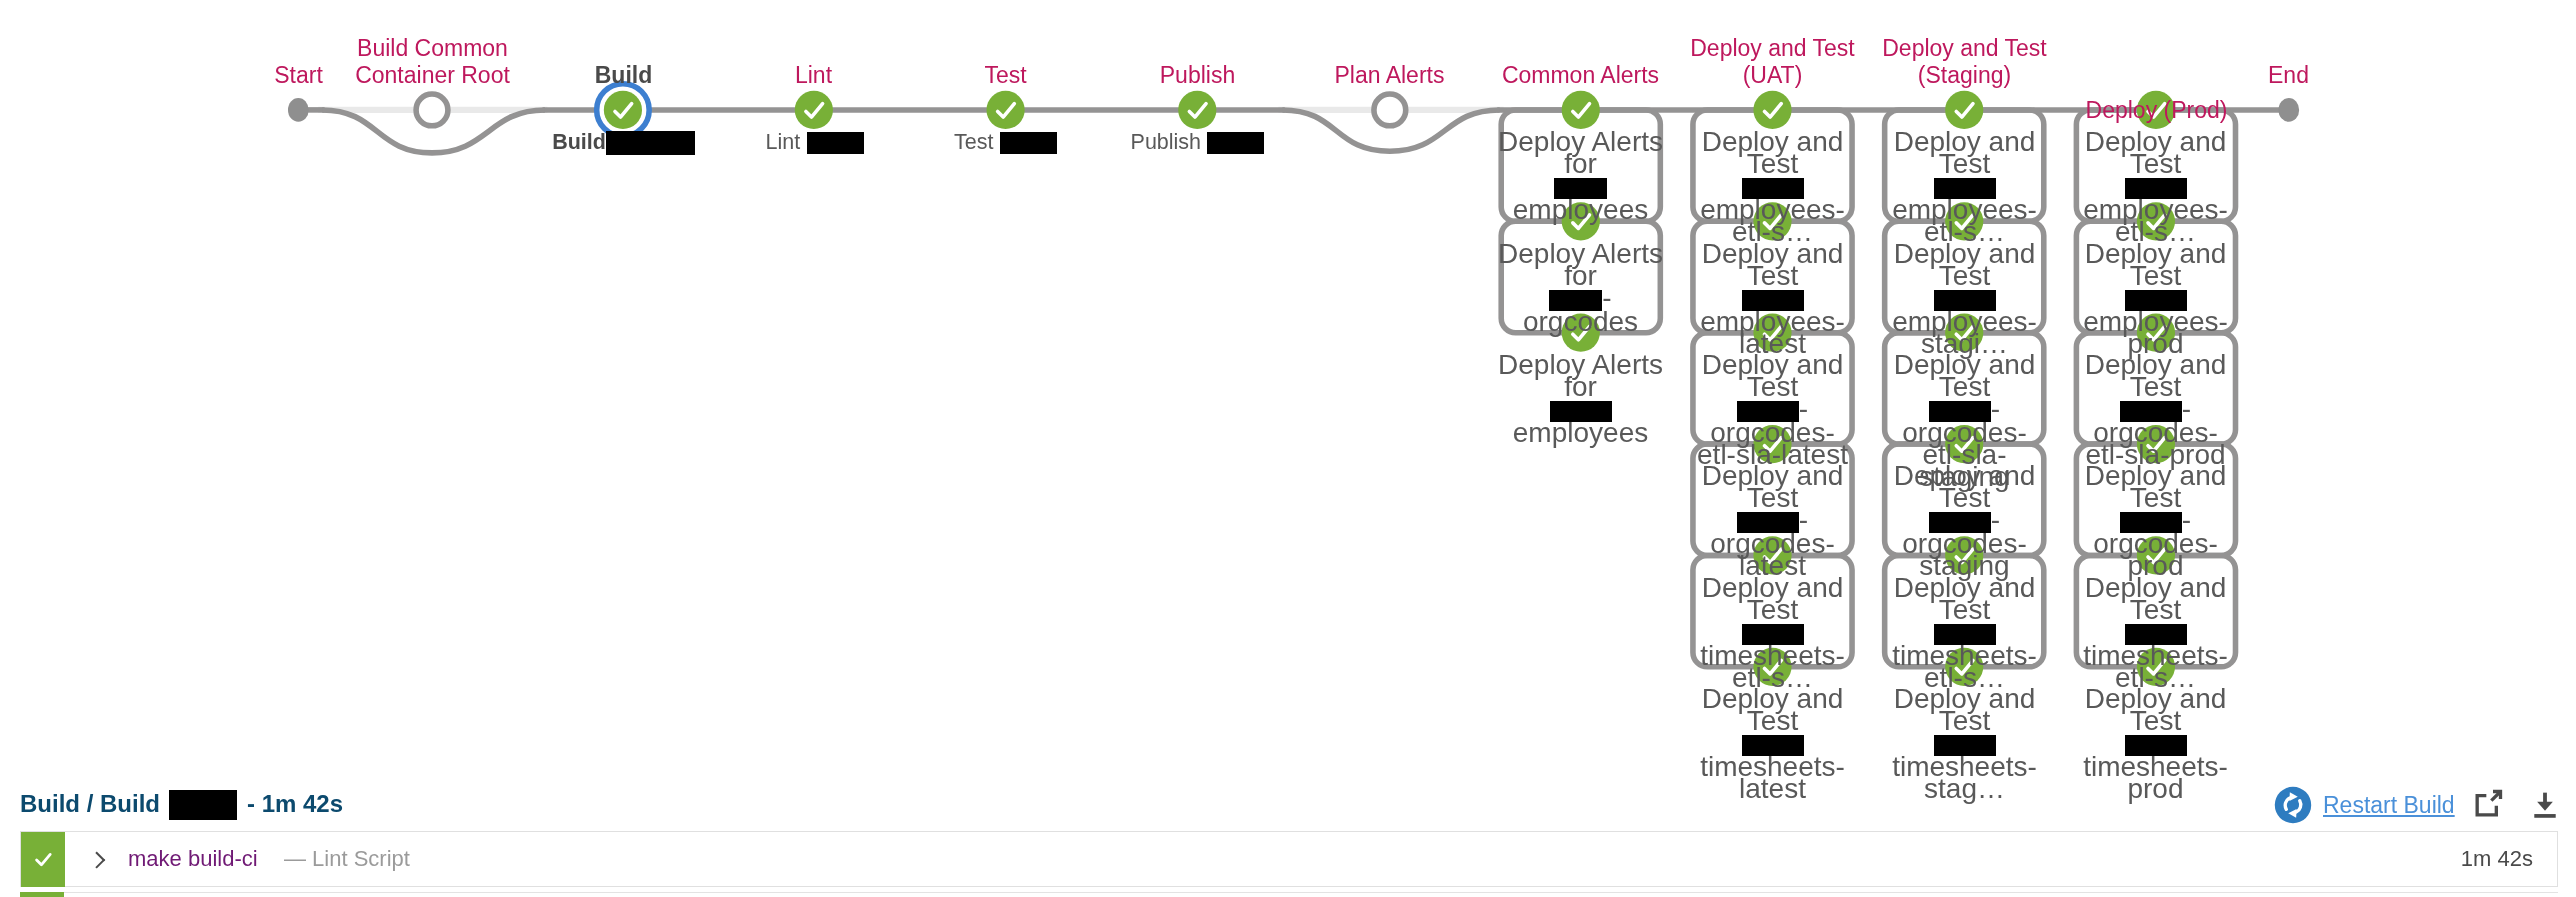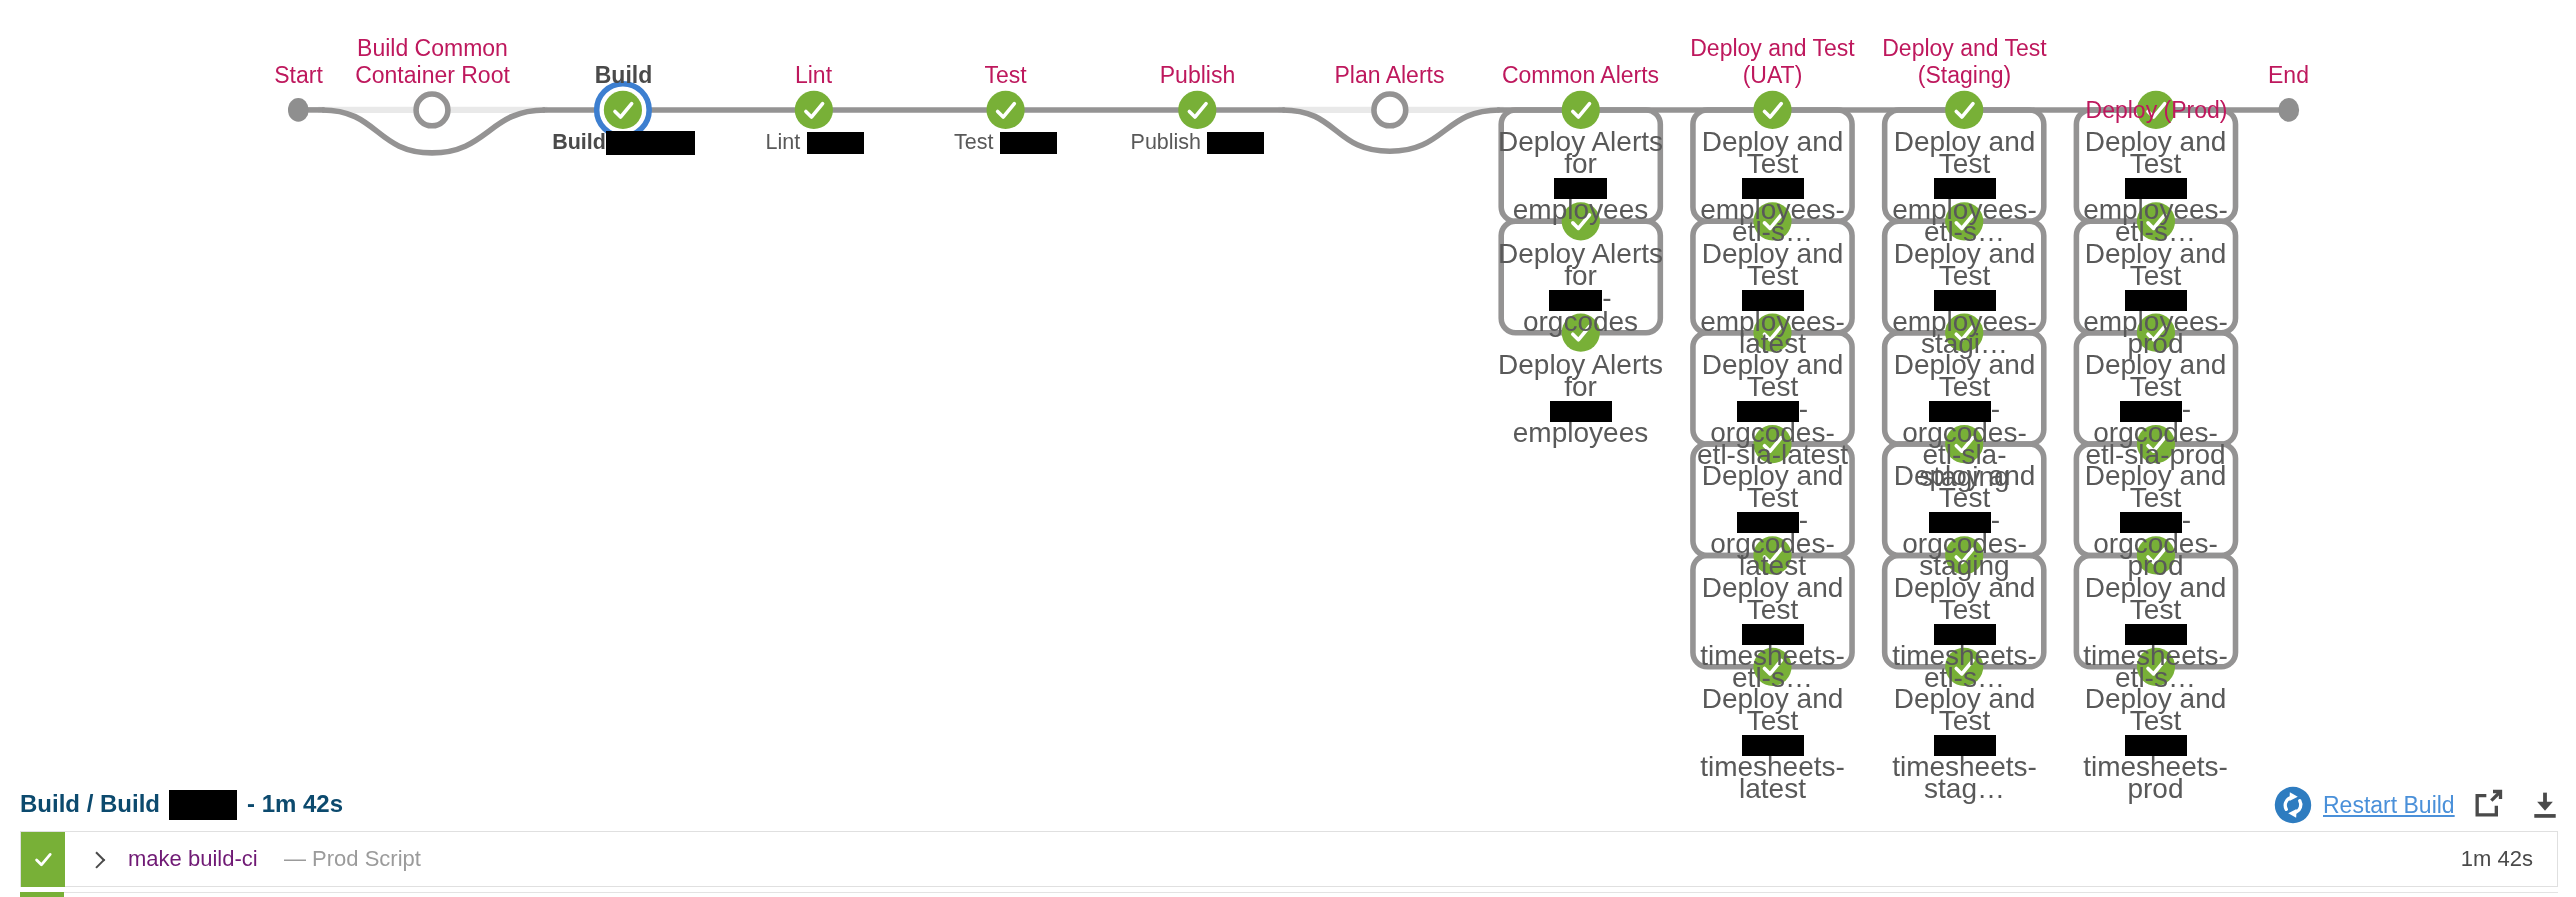--- a/index.html
+++ b/index.html
@@ -293,21 +293,21 @@
   </svg>
 
   <div class="card">
     <div class="gsq">
       <svg width="24" height="24" viewBox="0 0 30 30">
         <path d="M7 15 L13 21 L24 8" stroke="#fff" stroke-width="3.5" fill="none" stroke-linecap="round" stroke-linejoin="round"></path>
       </svg>
     </div>
     <span class="chev"></span>
     <span class="cmd">make build-ci</span>
-    <span class="cmdtype">— Prod Script</span>
+    <span class="cmdtype">— Lint Script</span>
     <span class="cdur">1m 42s</span>
   </div>
 
   <div class="row2-border"></div>
   <div class="row2-green"></div>
 
 </div>
 
 
 </body></html>

